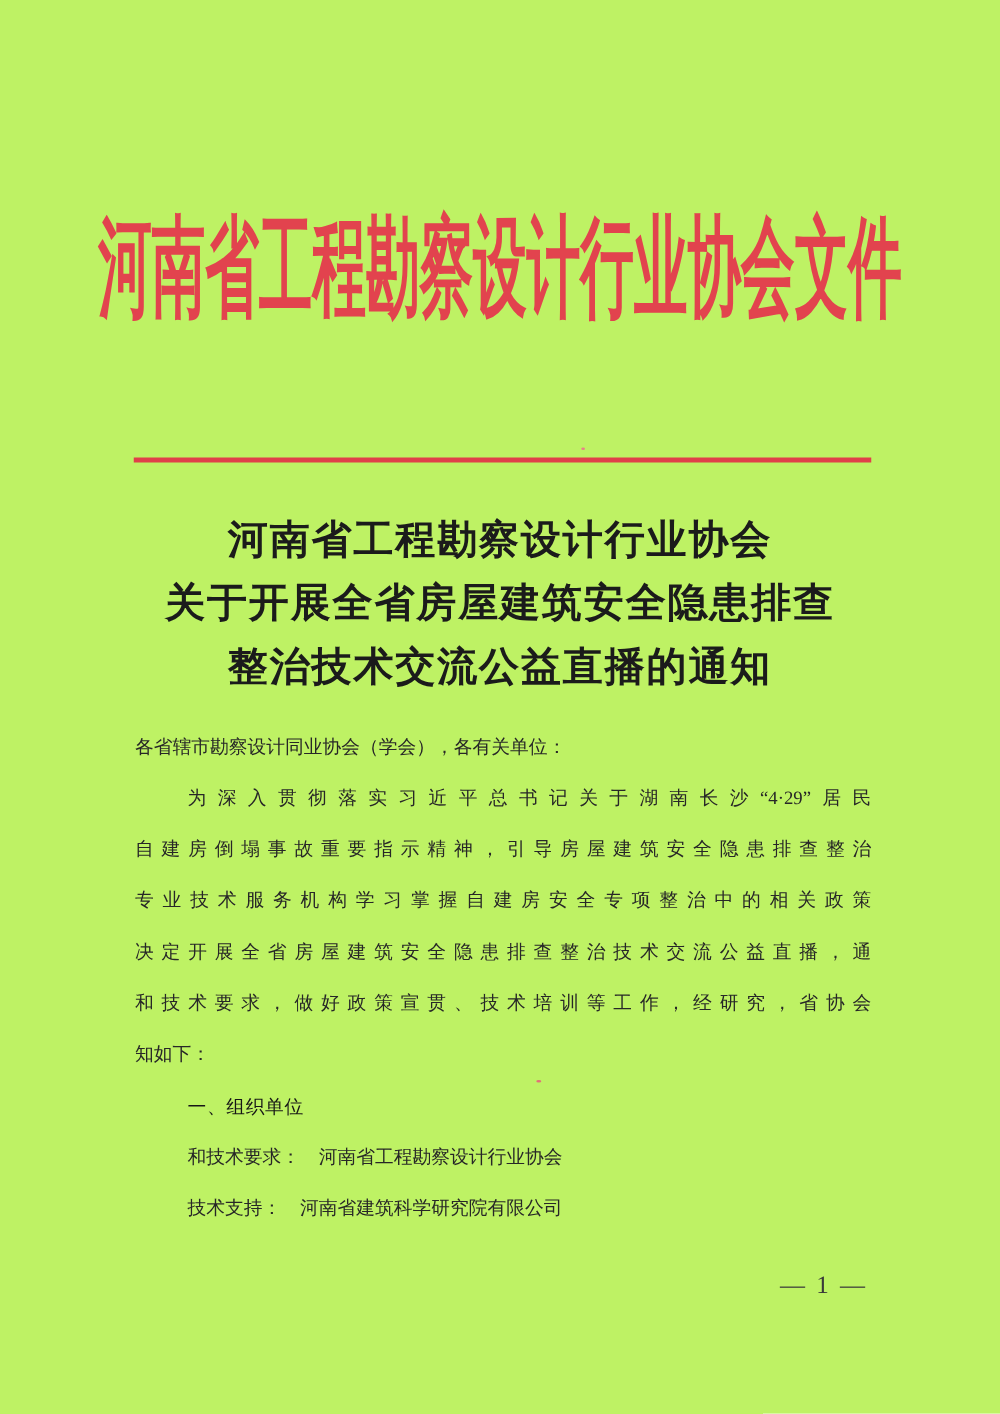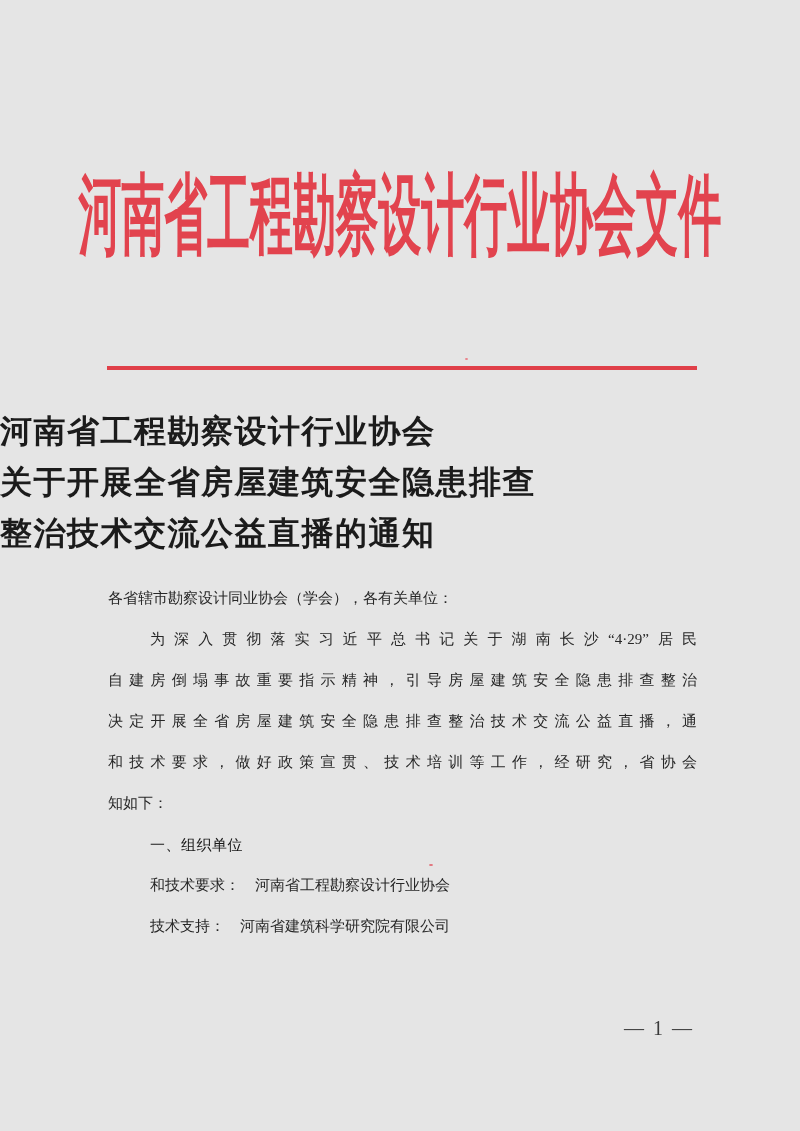--- a/index.html
+++ b/index.html
@@ -1,19 +1,19 @@
 <!DOCTYPE html>
 <html><head>
 <meta charset="utf-8">
 <style>
   html,body{margin:0;padding:0;background:#ffffff;}
   .page{
     position:relative;
     width:800px;height:1131px;
-    background:#e5e5e5;
+    background:#bef264;
     overflow:hidden;
     font-family:"Liberation Serif","DejaVu Serif",serif;
   }
   
   .red-header{
     position:absolute;top:168px;left:0;right:0;height:100px;
     display:flex;justify-content:center;align-items:flex-start;
   }
   .red-header-text{
     display:inline-block;
@@ -35,20 +35,21 @@
   }
   
   .red-rule{
     position:absolute;top:366px;left:107px;
     width:590px;height:4px;
     background:#e04049;
   }
   
   .doc-title{
     position:absolute;top:406px;left:0;right:0;
+    text-align:center;
     font-size:32px;line-height:51px;
     font-weight:700;
     color:#1b1b1b;
     letter-spacing:1.5px;
   }
   
   .body-block{
     position:absolute;top:578px;left:108px;
     width:589px;
     font-size:15px;line-height:41px;
@@ -94,20 +95,21 @@
   <div class="doc-title">
     <div>河南省工程勘察设计行业协会</div>
     <div>关于开展全省房屋建筑安全隐患排查</div>
     <div>整治技术交流公益直播的通知</div>
   </div>
 
   <div class="body-block">
     <div class="line">各省辖市勘察设计同业协会（学会），各有关单位：</div>
     <div class="line para indent">为深入贯彻落实习近平总书记关于湖南长沙“4·29”居民</div>
     <div class="line para">自建房倒塌事故重要指示精神，引导房屋建筑安全隐患排查整治</div>
+    <div class="line para">专业技术服务机构学习掌握自建房安全专项整治中的相关政策</div>
     <div class="line para">决定开展全省房屋建筑安全隐患排查整治技术交流公益直播，通</div>
     <div class="line para">和技术要求，做好政策宣贯、技术培训等工作，经研究，省协会</div>
     <div class="line">知如下：</div>
     <div class="line heading indent">一、组织单位</div>
     <div class="line indent">和技术要求：　河南省工程勘察设计行业协会</div>
     <div class="line indent">技术支持：　河南省建筑科学研究院有限公司</div>
   </div>
 
   <div class="page-number">— 1 —</div>
 

